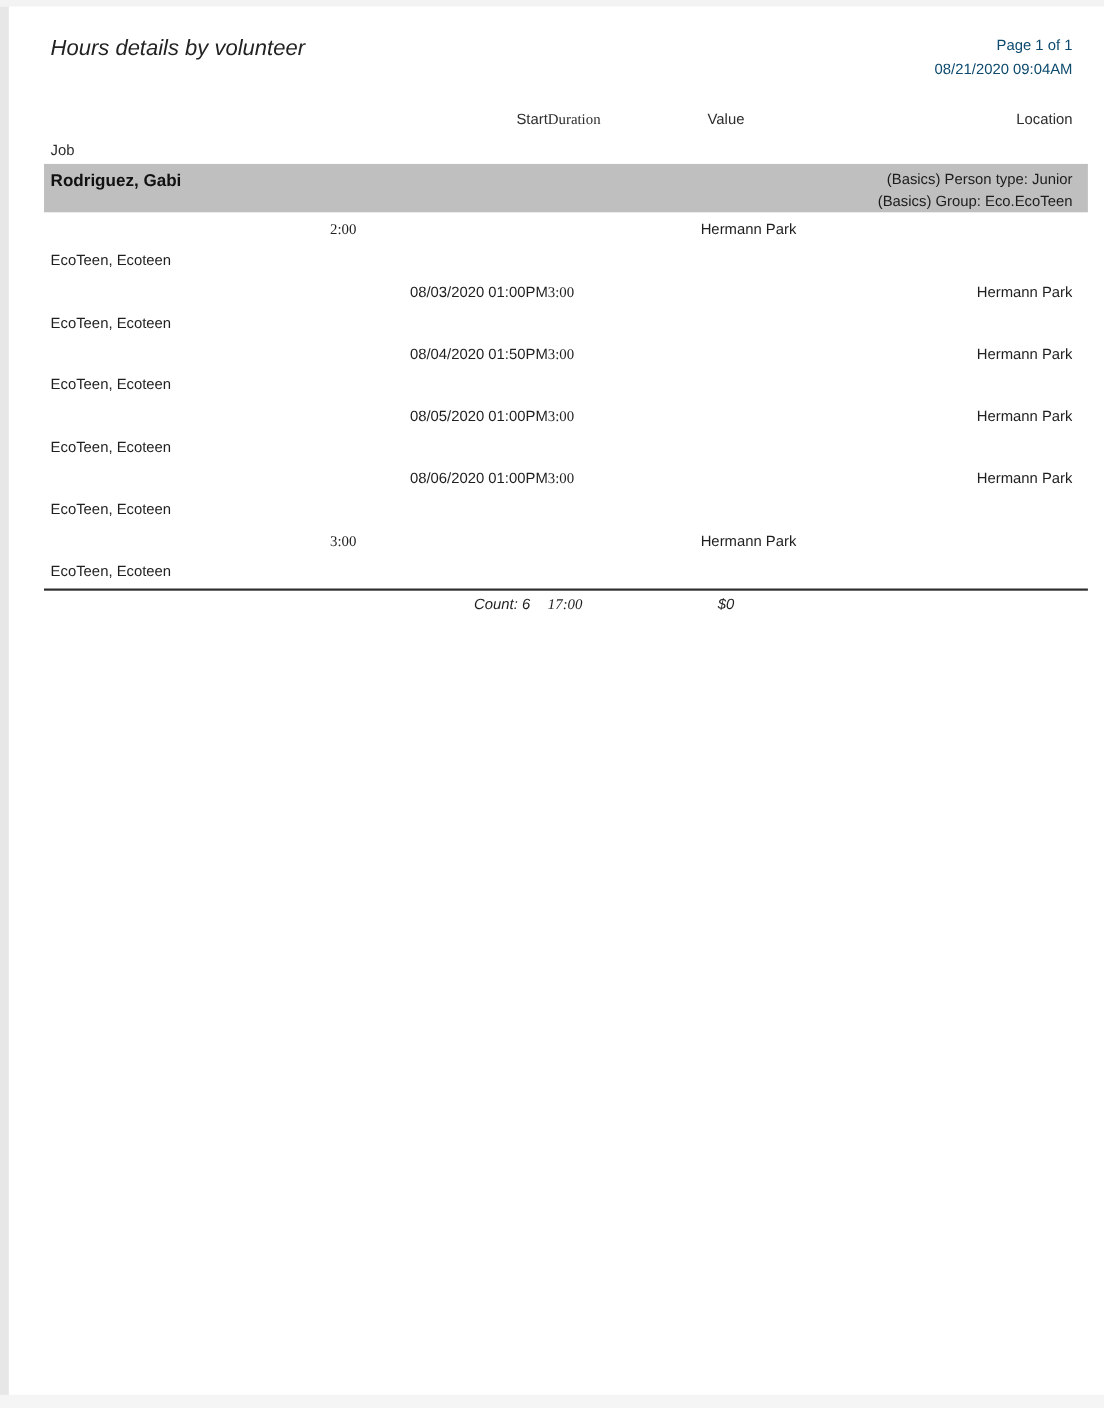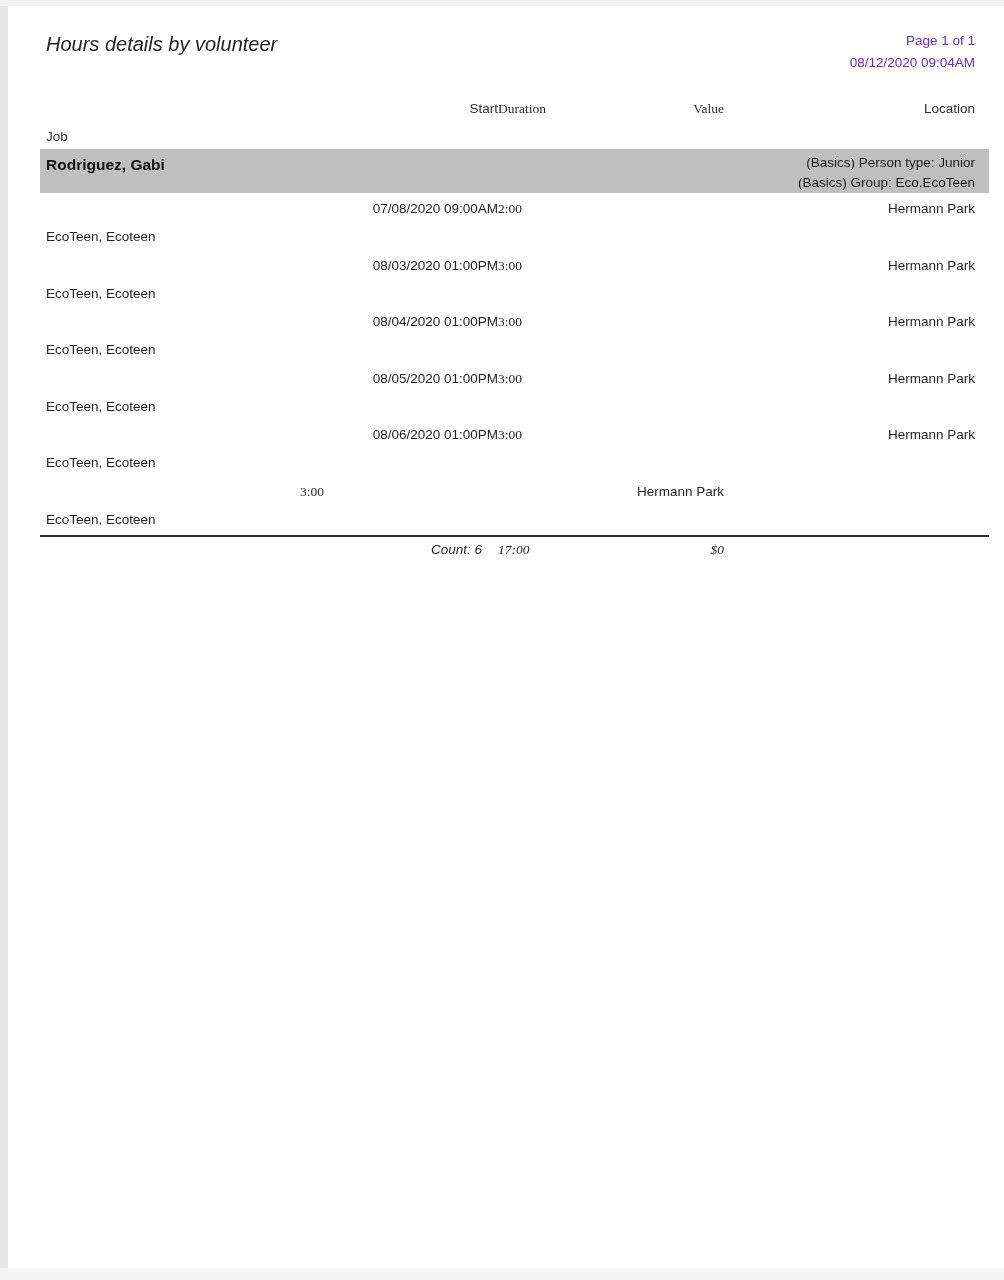--- a/index.html
+++ b/index.html
@@ -14,28 +14,28 @@
 
   
   .edge-left   { position: absolute; left: 0; top: 0; width: 8px; height: 1280px; background: #e7e7e7; }
   .edge-top    { position: absolute; left: 0; top: 0; width: 1004px; height: 6px; background: #f3f3f3; }
   .edge-bottom { position: absolute; left: 0; bottom: 0; width: 1004px; height: 12px; background: #f5f5f5; }
 
   .report { position: absolute; left: 40px; top: 28px; width: 949px; }
 
   .report-header { display: flex; justify-content: space-between; align-items: flex-start; height: 72px; }
   .report-title { padding-left: 6px; padding-top: 5px; font-size: 20px; font-style: italic; font-weight: 400; color: #222; }
-  .page-meta { text-align: right; padding-right: 14px; padding-top: 2px; font-size: 13.5px; line-height: 22px; color: #6d28d9; }
+  .page-meta { text-align: right; padding-right: 14px; padding-top: 2px; font-size: 13.5px; line-height: 22px; color: #0c4a6e; }
 
   .row { display: grid; grid-template-columns: 260px 198px 98px 128px 251px 14px; }
   .cell { font-size: 13.5px; line-height: 28.5px; white-space: nowrap; overflow: hidden; }
   .col-job      { text-align: left;  padding-left: 6px; margin-top: 28px; }
   .col-start    { text-align: right; }
   .col-duration { text-align: left; font-family: Liberation Serif, serif; }
-  .col-value    { text-align: right; font-family: Liberation Serif, serif; }
+  .col-value    { text-align: center; }
   .col-location { text-align: right; }
 
   .thead .cell { line-height: 18px; color: #2d2d2d; }
   .thead { margin-top: 0; }
 
   .group-band { margin-top: 3px; height: 44px; background: #bfbfbf; display: flex; justify-content: space-between; }
   .group-name { padding: 7px 0 0 6px; font-size: 15.5px; font-weight: 700; color: #111; }
   .group-meta { padding: 4px 14px 0 0; text-align: right; font-size: 13.5px; line-height: 20px; color: #1c1c1c; }
 
   .tbody { margin-top: 2px; }
@@ -52,21 +52,21 @@
   <div class="edge-left"></div>
   <div class="edge-top"></div>
   <div class="edge-bottom"></div>
 
   <div class="report">
 
     <div class="report-header">
       <h1 class="report-title">Hours details by volunteer</h1>
       <div class="page-meta">
         <div>Page 1 of 1</div>
-        <div>08/12/2020 09:04AM</div>
+        <div>08/21/2020 09:04AM</div>
       </div>
     </div>
 
     <div class="row thead">
       <div class="cell col-job">Job</div>
       <div class="cell col-start">Start</div>
       <div class="cell col-duration">Duration</div>
       <div class="cell col-value">Value</div>
       <div class="cell col-location">Location</div>
       <div class="cell"></div>
@@ -76,37 +76,36 @@
       <div class="group-name">Rodriguez, Gabi</div>
       <div class="group-meta">
         <div>(Basics) Person type: Junior</div>
         <div>(Basics) Group: Eco.EcoTeen</div>
       </div>
     </div>
 
     <div class="tbody" id="tbody">
         <div class="row">
           <div class="cell col-job">EcoTeen, Ecoteen</div>
-          <div class="cell col-start">07/08/2020 09:00AM</div>
           <div class="cell col-duration">2:00</div>
           <div class="cell col-value"></div>
           <div class="cell col-location">Hermann Park</div>
           <div class="cell"></div>
         </div>
         <div class="row">
           <div class="cell col-job">EcoTeen, Ecoteen</div>
           <div class="cell col-start">08/03/2020 01:00PM</div>
           <div class="cell col-duration">3:00</div>
           <div class="cell col-value"></div>
           <div class="cell col-location">Hermann Park</div>
           <div class="cell"></div>
         </div>
         <div class="row">
           <div class="cell col-job">EcoTeen, Ecoteen</div>
-          <div class="cell col-start">08/04/2020 01:00PM</div>
+          <div class="cell col-start">08/04/2020 01:50PM</div>
           <div class="cell col-duration">3:00</div>
           <div class="cell col-value"></div>
           <div class="cell col-location">Hermann Park</div>
           <div class="cell"></div>
         </div>
         <div class="row">
           <div class="cell col-job">EcoTeen, Ecoteen</div>
           <div class="cell col-start">08/05/2020 01:00PM</div>
           <div class="cell col-duration">3:00</div>
           <div class="cell col-value"></div>

